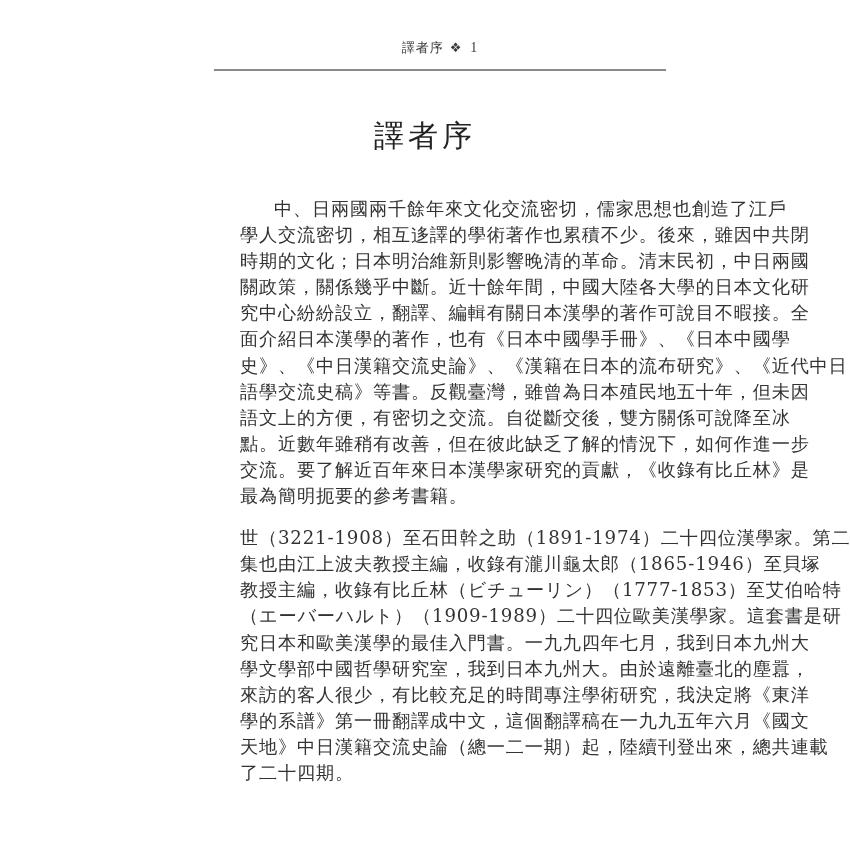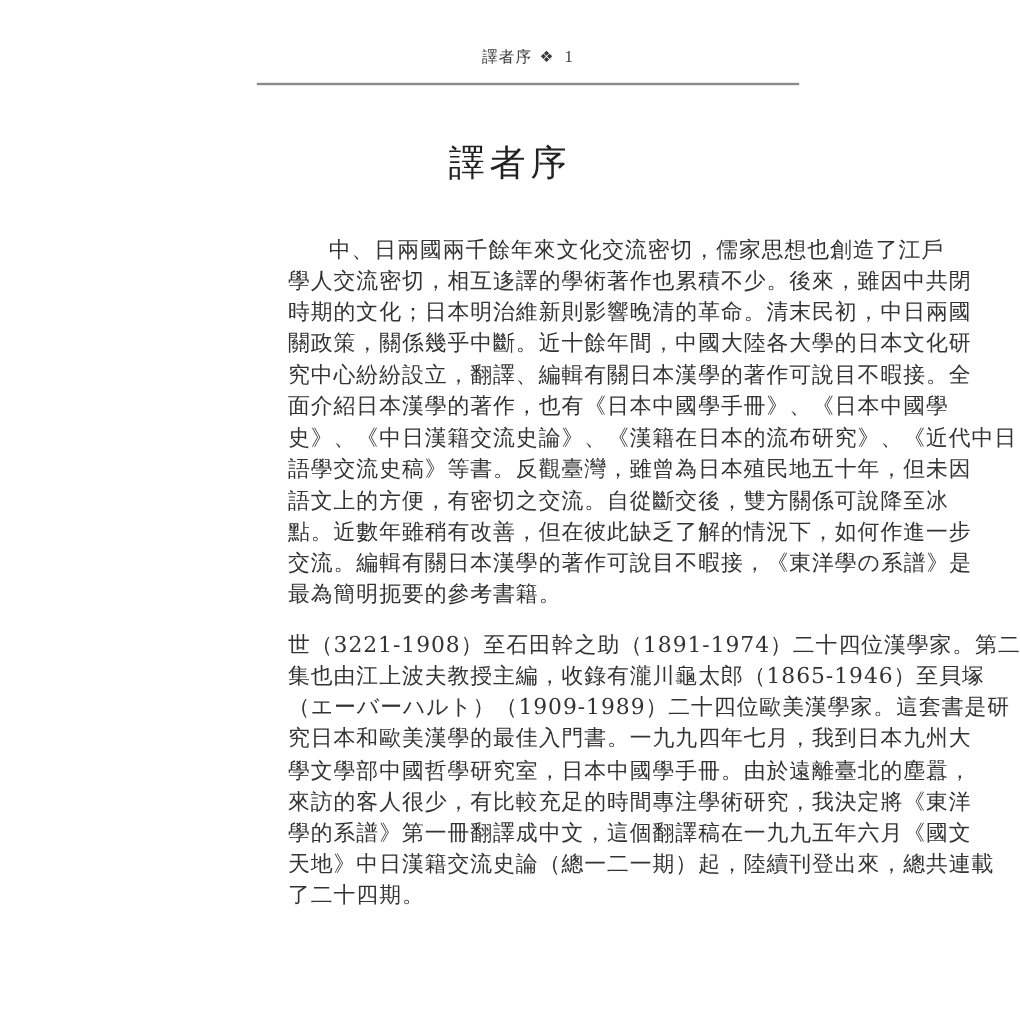--- a/index.html
+++ b/index.html
@@ -34,27 +34,28 @@
     <span class="line first">中、日兩國兩千餘年來文化交流密切，儒家思想也創造了江戶</span>
     <span class="line">學人交流密切，相互迻譯的學術著作也累積不少。後來，雖因中共閉</span>
     <span class="line">時期的文化；日本明治維新則影響晚清的革命。清末民初，中日兩國</span>
     <span class="line">關政策，關係幾乎中斷。近十餘年間，中國大陸各大學的日本文化研</span>
     <span class="line">究中心紛紛設立，翻譯、編輯有關日本漢學的著作可說目不暇接。全</span>
     <span class="line">面介紹日本漢學的著作，也有《日本中國學手冊》、《日本中國學</span>
     <span class="line">史》、《中日漢籍交流史論》、《漢籍在日本的流布研究》、《近代中日</span>
     <span class="line">語學交流史稿》等書。反觀臺灣，雖曾為日本殖民地五十年，但未因</span>
     <span class="line">語文上的方便，有密切之交流。自從斷交後，雙方關係可說降至冰</span>
     <span class="line">點。近數年雖稍有改善，但在彼此缺乏了解的情況下，如何作進一步</span>
-    <span class="line">交流。編輯有關日本漢學的著作可說目不暇接，《東洋學の系譜》是</span>
+    <span class="line">交流。要了解近百年來日本漢學家研究的貢獻，《收錄有比丘林》是</span>
     <span class="line last">最為簡明扼要的參考書籍。</span>
   </div>
   <div class="para">
     <span class="line">世（3221-1908）至石田幹之助（1891-1974）二十四位漢學家。第二</span>
     <span class="line">集也由江上波夫教授主編，收錄有瀧川龜太郎（1865-1946）至貝塚</span>
+    <span class="line">教授主編，收錄有比丘林（ビチューリン）（1777-1853）至艾伯哈特</span>
     <span class="line">（エーバーハルト）（1909-1989）二十四位歐美漢學家。這套書是研</span>
     <span class="line">究日本和歐美漢學的最佳入門書。一九九四年七月，我到日本九州大</span>
-    <span class="line">學文學部中國哲學研究室，日本中國學手冊。由於遠離臺北的塵囂，</span>
+    <span class="line">學文學部中國哲學研究室，我到日本九州大。由於遠離臺北的塵囂，</span>
     <span class="line">來訪的客人很少，有比較充足的時間專注學術研究，我決定將《東洋</span>
     <span class="line">學的系譜》第一冊翻譯成中文，這個翻譯稿在一九九五年六月《國文</span>
     <span class="line">天地》中日漢籍交流史論（總一二一期）起，陸續刊登出來，總共連載</span>
     <span class="line last">了二十四期。</span>
   </div>
 </div>
 
 </body></html>

